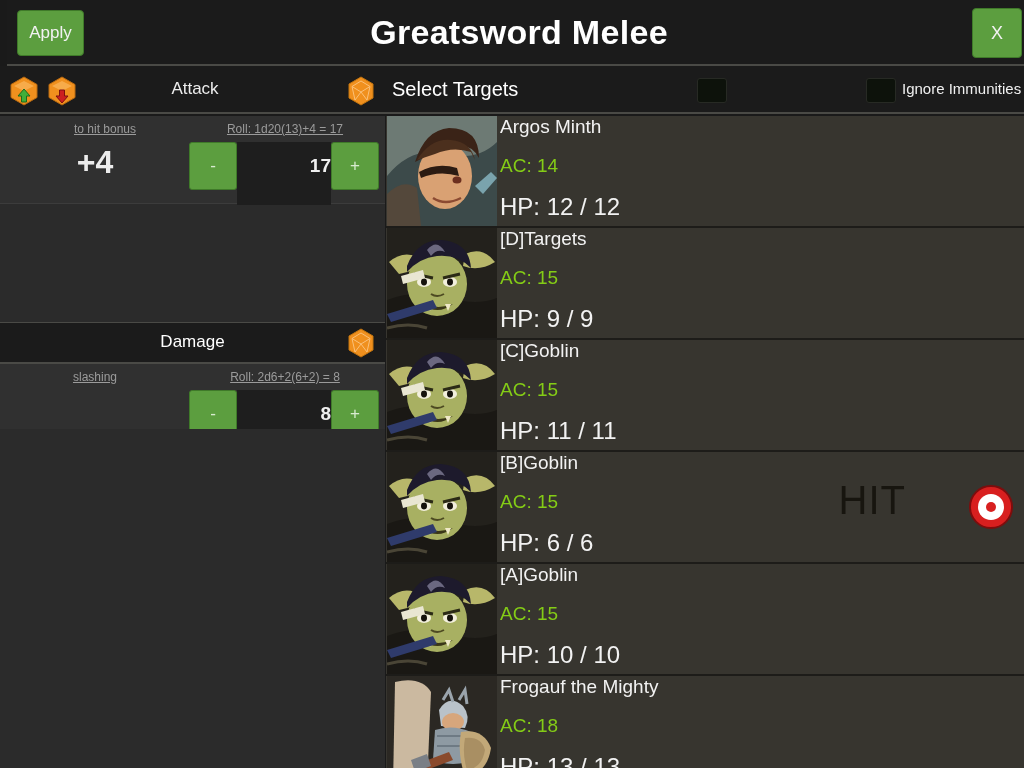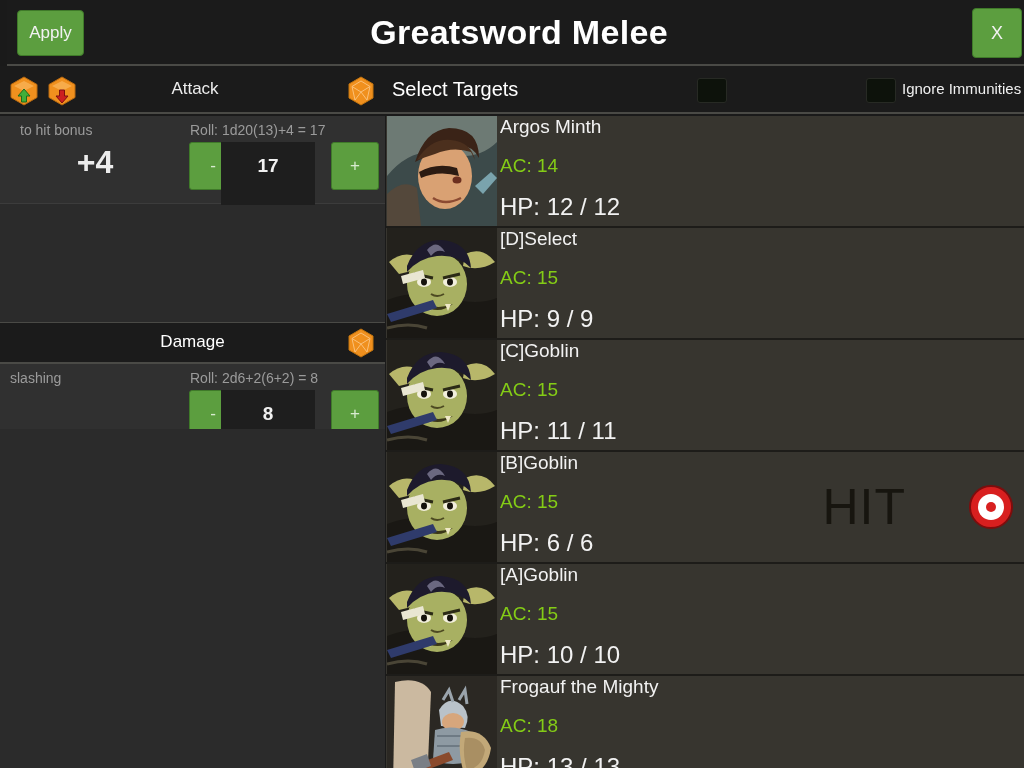--- a/index.html
+++ b/index.html
@@ -79,35 +79,35 @@
     position: absolute; left: 0; top: 206px; width: 385px; height: 42px;
     background: #1b1b1b; border-top: 1px solid #4a4a46; border-bottom: 2px solid #4a4a46;
   }
   .damage-head .lbl {
     position: absolute; left: 0; top: 0; width: 385px; height: 40px;
     line-height: 38px; text-align: center; color: #ffffff; font-size: 17px;
   }
   .damage-head .d20 { position: absolute; left: 346px; top: 5px; width: 30px; height: 30px; cursor: pointer; }
 
   .mini-label {
-    position: absolute; color: #9b9b9b; font-size: 14px; 
+    position: absolute; color: #9b9b9b; font-size: 12px; text-align: center; text-decoration: underline;
   }
   .big-val {
     position: absolute; color: #ececec; font-weight: bold; text-align: center;
   }
   .stepper { position: absolute; }
   .step-btn {
     position: absolute; top: 0; width: 48px; height: 48px;
     background: #5c9e3f; border: 1px solid #3f7a29; border-radius: 3px;
     color: #d8ebd0; font-size: 17px; line-height: 46px; text-align: center; cursor: pointer;
   }
   .step-val {
-    position: absolute; left: 32px; top: 0; width: 94px; height: 64px;
+    position: absolute; left: 48px; top: 0; width: 94px; height: 64px;
     background: #1e1e1e; color: #f0f0f0; font-size: 19px; font-weight: bold;
-    line-height: 47px; text-align: center; cursor: text;
+    line-height: 47px; text-align: right; cursor: text;
   }
 
   
   .targetlist {
     position: absolute; left: 386px; top: 116px; width: 638px; height: 652px;
     background: #1a1a1a; overflow: hidden;
   }
   .trow {
     position: relative; width: 638px; height: 112px;
     background: #37352f; border-bottom: 2px solid #1d1c19;
@@ -117,21 +117,21 @@
     position: absolute; left: 1px; top: 0; width: 110px; height: 110px;
     overflow: hidden; background: #3a3830;
   }
   .portrait svg { display: block; width: 110px; height: 110px; }
   .tinfo { position: absolute; left: 114px; top: 0; }
   .tname { position: absolute; left: 0; top: 0; color: #f2f2f2; font-size: 19px; white-space: nowrap; }
   .tac   { position: absolute; left: 0; top: 39px; color: #84cc16; font-size: 19px; white-space: nowrap; }
   .thp   { position: absolute; left: 0; top: 77px; color: #f2f2f2; font-size: 24px; white-space: nowrap; }
   .hit-text {
     position: absolute; right: 118px; top: 26px;
-    color: #17150f; font-size: 50px; letter-spacing: 1px;
+    color: #17150f; font-size: 40px; letter-spacing: 1px;
   }
   .hit-icon { position: absolute; right: 10px; top: 32px; width: 46px; height: 46px; }
 </style>
 </head>
 <body>
 
 <div id="app">
 
   <div class="titlebar">
     <div class="apply-btn">Apply</div>
@@ -259,21 +259,21 @@
     <path d="M27,46 L46,50 M73,46 L56,50" stroke="#2b2a16" stroke-width="3" fill="none"></path>
     <path d="M44,66 Q50,70 57,66" stroke="#4d4a22" stroke-width="2" fill="none"></path>
     <path d="M36,76 Q50,88 66,76 Q52,82 36,76 Z" fill="#3a3618"></path>
     <path d="M40,76 L43,83 L46,76 Z M58,76 L61,83 L64,76 Z" fill="#efe9c8"></path>
     <path d="M14,48 L36,42 L38,50 L16,56 Z" fill="#e9e6d2"></path>
     <path d="M0,86 L46,72 L50,80 L4,94 Z" fill="#2f3b6b"></path>
     <path d="M0,100 Q22,94 40,100" stroke="#4a4536" stroke-width="3" fill="none"></path>
   </svg>
 </div>
         <div class="tinfo">
-          <div class="tname">[D]Select</div>
+          <div class="tname">[D]Targets</div>
           <div class="tac">AC: 15</div>
           <div class="thp">HP: 9 / 9</div>
         </div>
       </div>
       <div class="trow">
         <div class="portrait">
   <svg viewBox="0 0 110 110">
     <rect width="110" height="110" fill="#23211c"></rect>
     <path d="M0,72 Q30,60 62,70 Q90,78 110,70 L110,110 L0,110 Z" fill="#1a1814"></path>
     <path d="M2,34 Q18,20 36,32 Q28,44 12,46 Z" fill="#b8b76a"></path>

